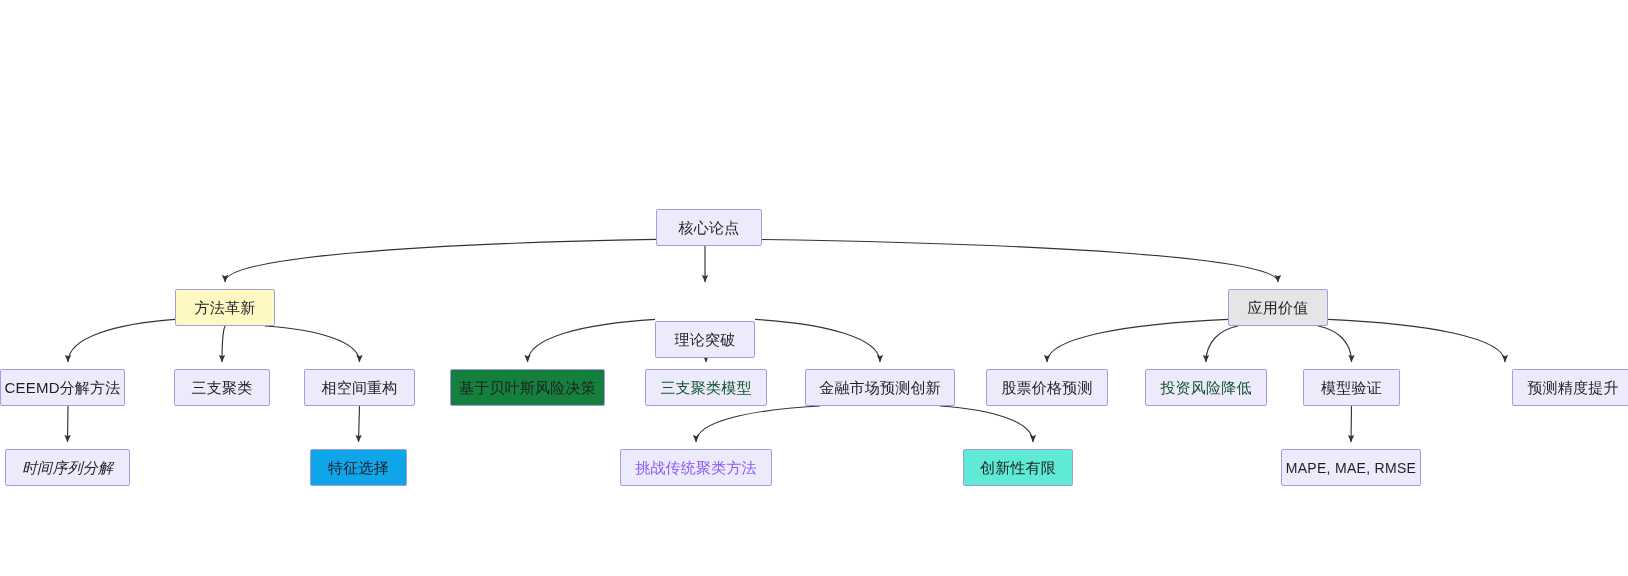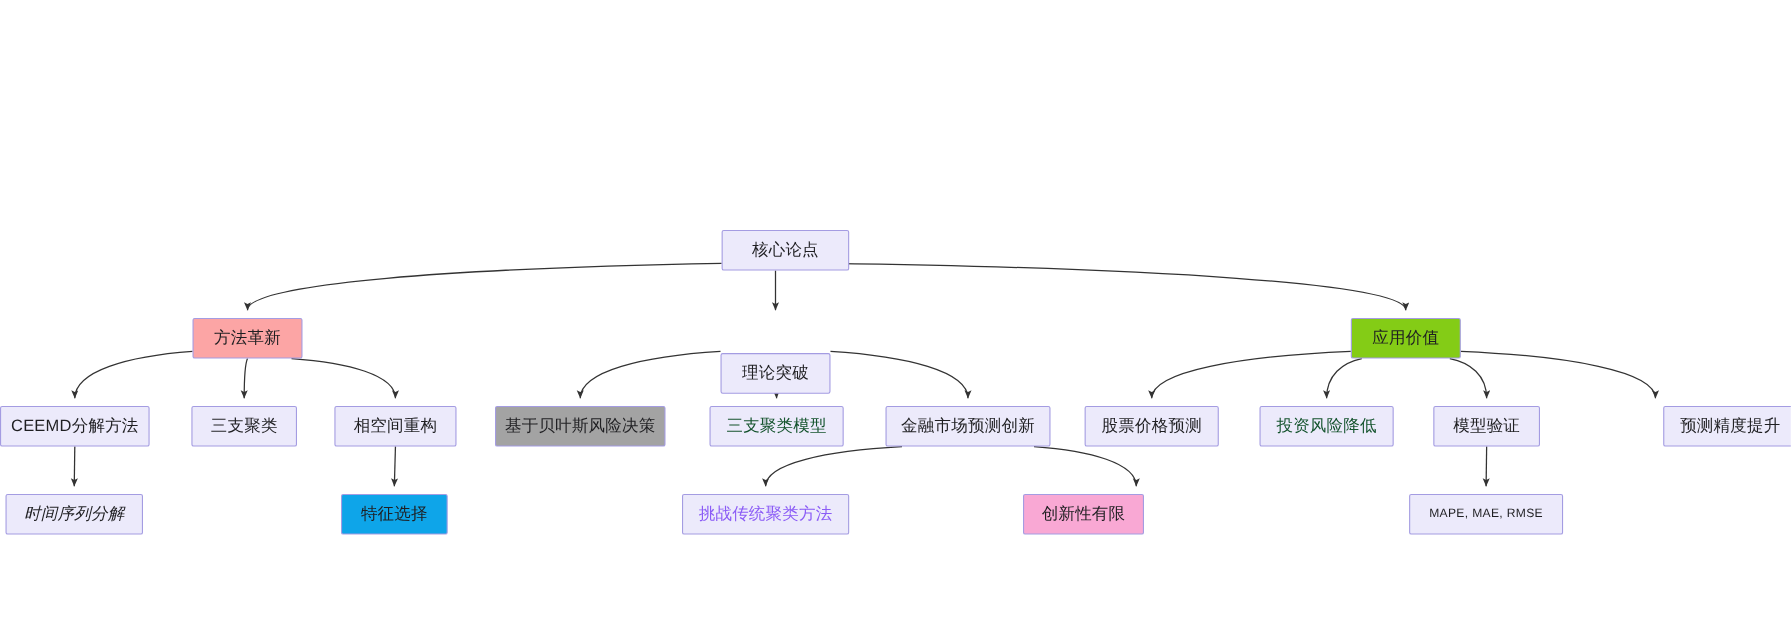--- a/index.html
+++ b/index.html
@@ -42,21 +42,21 @@
     font-size: 15px;
     line-height: 1;
     letter-spacing: 0.2px;
     white-space: nowrap;
     user-select: none;
   }
   .node-label {
     display: block;
   }
   .node.latin .node-label {
-    font-size: 11px;
+    font-size: 14px;
     letter-spacing: 0.3px;
   }
 </style>
 </head>
 <body>
 
 <div id="diagram-root">
   <svg id="edge-layer" viewBox="0 0 1628 576" width="1628" height="576">
     <defs>
       <marker id="arrowhead" markerWidth="9" markerHeight="9" refX="7.2" refY="3.2" orient="auto" markerUnits="userSpaceOnUse">
@@ -78,42 +78,42 @@
         <path d="M1318,326 C1336.425,329.6 1351.5,341.12 1351.5,362" fill="none" stroke="#333333" stroke-width="1.15" marker-end="url(#arrowhead)"></path>
         <path d="M1328,319.34 C1425.35,323.606 1505,337.2572 1505,362" fill="none" stroke="#333333" stroke-width="1.15" marker-end="url(#arrowhead)"></path>
         <path d="M68,406 L67.5,442" fill="none" stroke="#333333" stroke-width="1.15" marker-end="url(#arrowhead)"></path>
         <path d="M359.5,406 L358.5,442" fill="none" stroke="#333333" stroke-width="1.15" marker-end="url(#arrowhead)"></path>
         <path d="M820,406 C751.8,409.6 696,421.12 696,442" fill="none" stroke="#333333" stroke-width="1.15" marker-end="url(#arrowhead)"></path>
         <path d="M940,406 C991.15,409.6 1033,421.12 1033,442" fill="none" stroke="#333333" stroke-width="1.15" marker-end="url(#arrowhead)"></path>
         <path d="M1351.5,406 L1351,442" fill="none" stroke="#333333" stroke-width="1.15" marker-end="url(#arrowhead)"></path>
       </g>
   </svg>
   <div id="node-layer">
-      <div class="node" style="left: 656px; top: 209px; width: 116px; height: 37px; background: rgb(236, 234, 251); border-color: rgb(164, 156, 226); color: rgb(31, 31, 34);">
+      <div class="node" style="left: 656px; top: 209px; width: 106px; height: 37px; background: rgb(236, 234, 251); border-color: rgb(164, 156, 226); color: rgb(31, 31, 34);">
         <span class="node-label">核心论点</span>
       </div>
-      <div class="node" style="left: 175px; top: 289px; width: 100px; height: 37px; background: #fca5a5; border-color: rgb(164, 156, 226); color: rgb(31, 31, 34);">
+      <div class="node" style="left: 175px; top: 289px; width: 100px; height: 37px; background: #fef9c3; border-color: rgb(164, 156, 226); color: rgb(31, 31, 34);">
         <span class="node-label">方法革新</span>
       </div>
       <div class="node" style="left: 655px; top: 289px; width: 100px; height: 37px; background: rgb(236, 234, 251); border-color: rgb(164, 156, 226); color: rgb(31, 31, 34); margin-top: 32px;">
         <span class="node-label">理论突破</span>
       </div>
-      <div class="node" style="left: 1228px; top: 289px; width: 100px; height: 37px; background: #84cc16; border-color: rgb(164, 156, 226); color: rgb(31, 31, 34);">
+      <div class="node" style="left: 1228px; top: 289px; width: 100px; height: 37px; background: #e5e5e5; border-color: rgb(164, 156, 226); color: rgb(31, 31, 34);">
         <span class="node-label">应用价值</span>
       </div>
-      <div class="node" style="left: 0px; top: 369px; width: 136px; height: 37px; background: rgb(236, 234, 251); border-color: rgb(164, 156, 226); color: rgb(31, 31, 34);">
+      <div class="node" style="left: 0px; top: 369px; width: 125px; height: 37px; background: rgb(236, 234, 251); border-color: rgb(164, 156, 226); color: rgb(31, 31, 34);">
         <span class="node-label">CEEMD分解方法</span>
       </div>
       <div class="node" style="left: 174px; top: 369px; width: 96px; height: 37px; background: rgb(236, 234, 251); border-color: rgb(164, 156, 226); color: rgb(31, 31, 34);">
         <span class="node-label">三支聚类</span>
       </div>
       <div class="node" style="left: 304px; top: 369px; width: 111px; height: 37px; background: rgb(236, 234, 251); border-color: rgb(164, 156, 226); color: rgb(31, 31, 34);">
         <span class="node-label">相空间重构</span>
       </div>
-      <div class="node" style="left: 450px; top: 369px; width: 155px; height: 37px; background: #a3a3a3; border-color: rgb(164, 156, 226); color: rgb(31, 31, 34);">
+      <div class="node" style="left: 450px; top: 369px; width: 155px; height: 37px; background: #15803d; border-color: rgb(164, 156, 226); color: rgb(31, 31, 34);">
         <span class="node-label">基于贝叶斯风险决策</span>
       </div>
       <div class="node" style="left: 645px; top: 369px; width: 122px; height: 37px; background: rgb(236, 234, 251); border-color: rgb(164, 156, 226); color: #14532d;">
         <span class="node-label">三支聚类模型</span>
       </div>
       <div class="node" style="left: 805px; top: 369px; width: 150px; height: 37px; background: rgb(236, 234, 251); border-color: rgb(164, 156, 226); color: rgb(31, 31, 34);">
         <span class="node-label">金融市场预测创新</span>
       </div>
       <div class="node" style="left: 986px; top: 369px; width: 122px; height: 37px; background: rgb(236, 234, 251); border-color: rgb(164, 156, 226); color: rgb(31, 31, 34);">
         <span class="node-label">股票价格预测</span>
@@ -129,20 +129,20 @@
       </div>
       <div class="node" style="left: 5px; top: 449px; width: 125px; height: 37px; background: rgb(236, 234, 251); border-color: rgb(164, 156, 226); color: rgb(31, 31, 34); font-style: italic;">
         <span class="node-label">时间序列分解</span>
       </div>
       <div class="node" style="left: 310px; top: 449px; width: 97px; height: 37px; background: #0ea5e9; border-color: rgb(164, 156, 226); color: rgb(31, 31, 34);">
         <span class="node-label">特征选择</span>
       </div>
       <div class="node" style="left: 620px; top: 449px; width: 152px; height: 37px; background: rgb(236, 234, 251); border-color: rgb(164, 156, 226); color: #8b5cf6;">
         <span class="node-label">挑战传统聚类方法</span>
       </div>
-      <div class="node" style="left: 930px; top: 449px; width: 110px; height: 37px; background: #f9a8d4; border-color: rgb(164, 156, 226); color: rgb(31, 31, 34);">
+      <div class="node" style="left: 963px; top: 449px; width: 110px; height: 37px; background: #5eead4; border-color: rgb(164, 156, 226); color: rgb(31, 31, 34);">
         <span class="node-label">创新性有限</span>
       </div>
       <div class="node latin" style="left: 1281px; top: 449px; width: 140px; height: 37px; background: rgb(236, 234, 251); border-color: rgb(164, 156, 226); color: rgb(31, 31, 34);">
         <span class="node-label">MAPE, MAE, RMSE</span>
       </div>
     </div>
 </div>
 
 </body></html>

